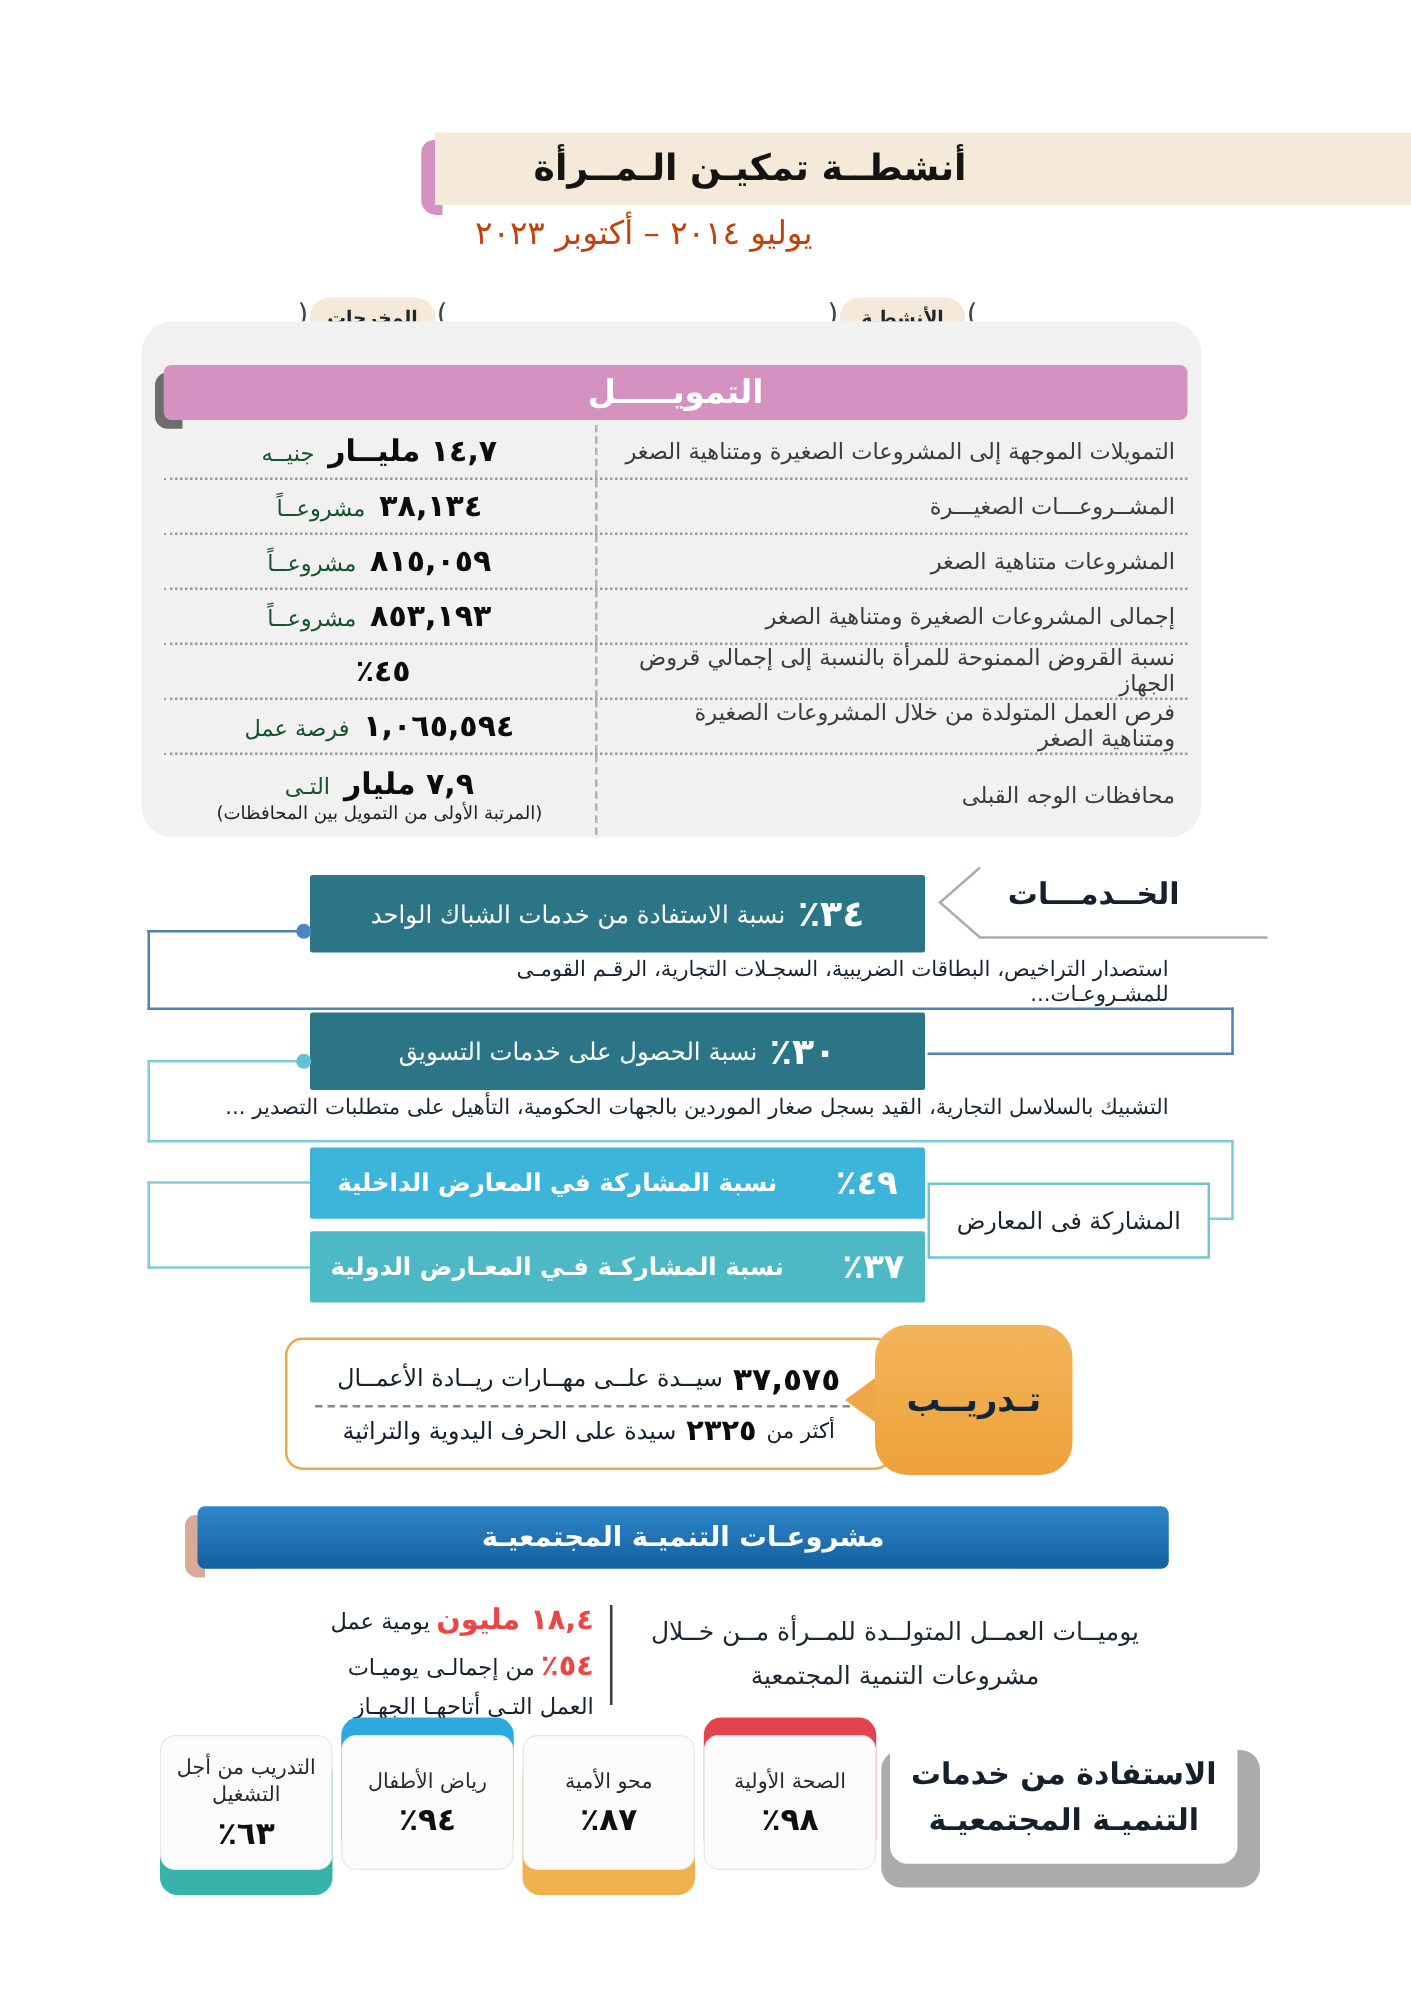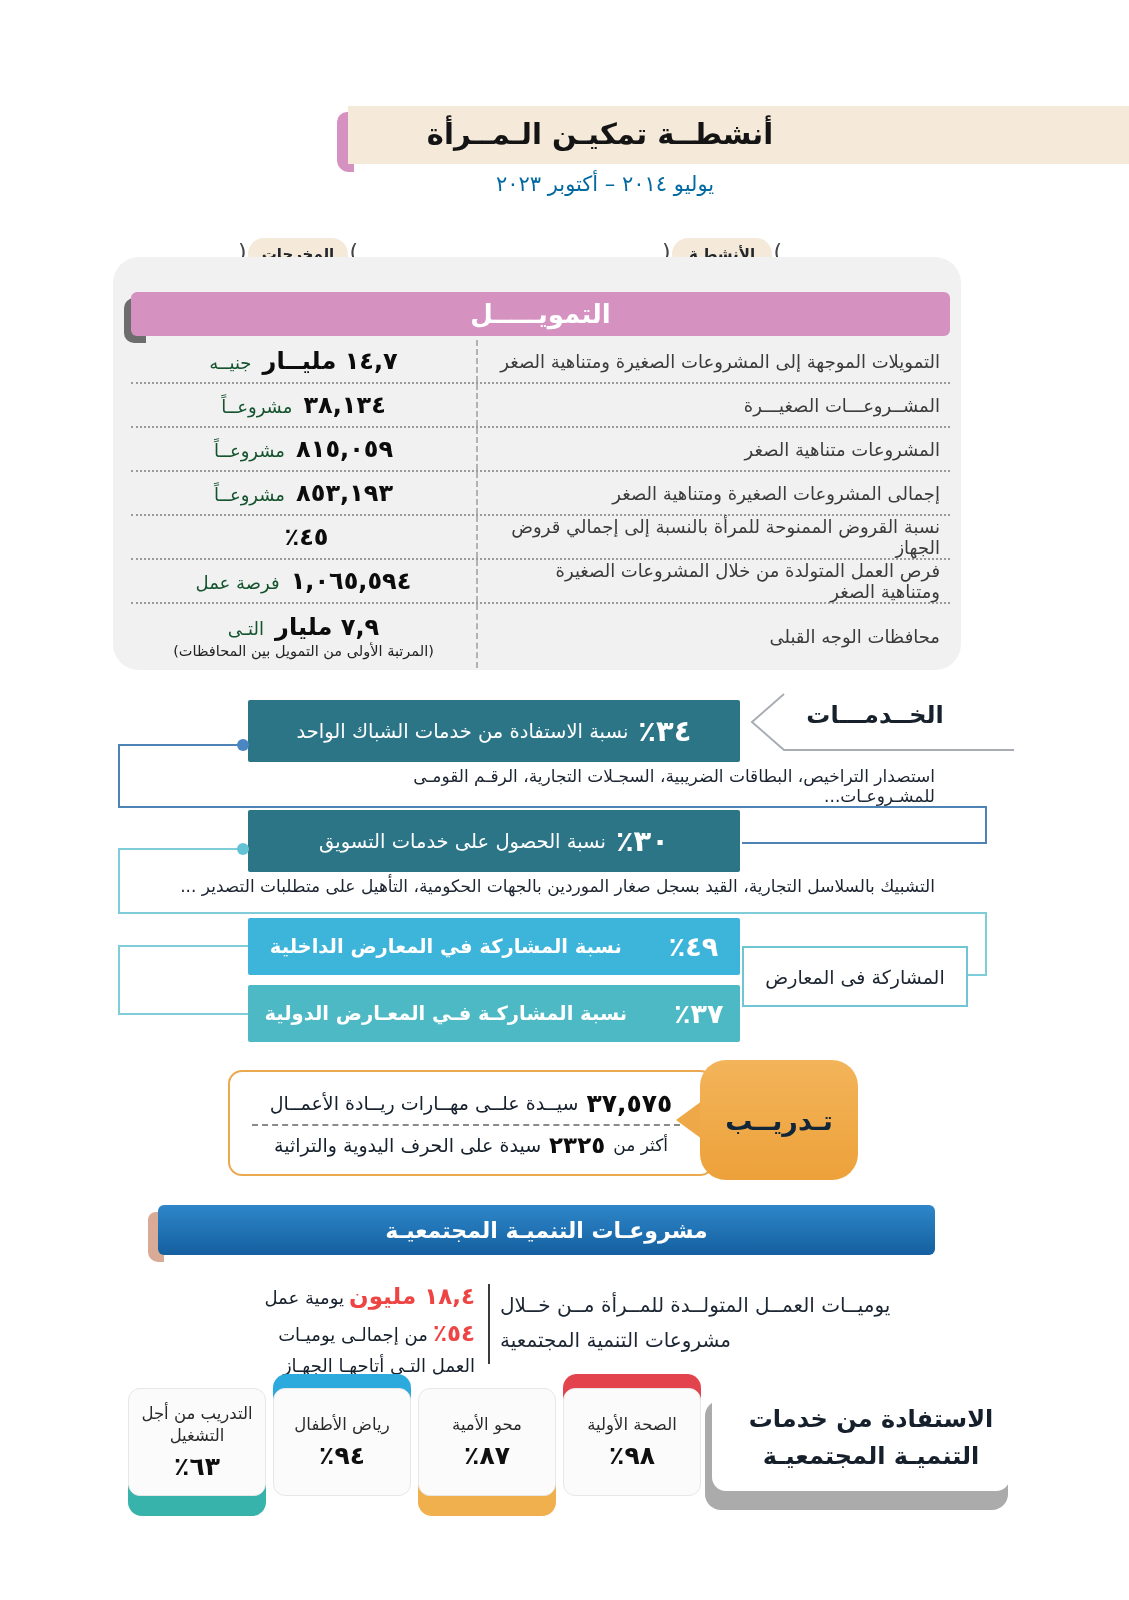--- a/index.html
+++ b/index.html
@@ -4,21 +4,21 @@
 <style>
   html,body{margin:0;padding:0;background:#fff;}
   .page{position:relative;width:1129px;height:1600px;background:#ffffff;overflow:hidden;
         font-family:"DejaVu Sans",sans-serif;direction:rtl;color:#1d2630;}
   .abs{position:absolute;}
 
   
   .hdr-accent{left:337px;top:112px;width:17px;height:60px;background:#d591c0;border-radius:10px 0 0 12px;}
   .hdr-band{left:348px;top:106px;width:781px;height:58px;background:#f5ead9;}
   .page-title{left:360px;top:117px;width:480px;text-align:center;font-size:29px;font-weight:bold;color:#141414;}
-  .date-range{left:380px;top:172px;width:450px;text-align:center;font-size:21px;color:#0369a1;}
+  .date-range{left:380px;top:172px;width:450px;text-align:left;font-size:26px;color:#c2410c;}
 
   
   .pill{top:238px;height:32px;background:#f5ead9;border-radius:16px;display:flex;align-items:center;justify-content:center;
         font-size:15px;font-weight:bold;color:#20262c;}
   .pill::before{content:"(";position:absolute;right:-10px;top:1px;direction:ltr;unicode-bidi:isolate;font-size:22px;font-weight:400;color:#444;}
   .pill::after{content:")";position:absolute;left:-10px;top:1px;direction:ltr;unicode-bidi:isolate;font-size:22px;font-weight:400;color:#444;}
   .pill-line{top:271px;width:2px;height:23px;background:#9a9a9a;}
 
   
   .fund-panel{left:113px;top:257px;width:848px;height:413px;background:#f1f1f2;border-radius:26px;}
@@ -65,31 +65,31 @@
                border-radius:26px;display:flex;align-items:center;justify-content:center;
                font-size:27px;font-weight:bold;color:#12263a;}
   .badge-pointer{left:676px;top:1098px;width:0;height:0;border-top:22px solid transparent;border-bottom:22px solid transparent;
                  border-right:30px solid #efa848;}
 
   
   .banner-accent{left:148px;top:1212px;width:16px;height:50px;background:#d9ab97;border-radius:8px 0 0 10px;}
   .comm-banner{left:158px;top:1205px;width:777px;height:50px;border-radius:6px;
                background:linear-gradient(180deg,#2e87c9,#145f9f);display:flex;align-items:center;justify-content:center;
                color:#fff;font-size:22px;font-weight:bold;}
-  .comm-desc{left:500px;top:1288px;width:432px;text-align:left;font-size:20px;color:#1c2733;line-height:1.75;}
+  .comm-desc{left:500px;top:1288px;width:432px;text-align:center;font-size:20px;color:#1c2733;line-height:1.75;}
   .comm-divider{left:488px;top:1284px;width:2px;height:80px;background:#3a3a3a;}
   .comm-stats{left:238px;top:1278px;width:237px;text-align:right;line-height:1.6;color:#16202c;}
   .c-strong{font-size:23px;font-weight:bold;color:#ef4444;}
   .c-rest{font-size:18px;}
 
   
   .usage-backing{left:705px;top:1400px;width:303px;height:110px;background:#ababab;border-radius:16px;}
   .usage-title{left:712px;top:1385px;width:278px;height:106px;background:#ffffff;border-radius:14px;
                display:flex;flex-direction:column;align-items:center;justify-content:center;
-               font-size:24px;font-weight:bold;color:#16202c;line-height:1.55;padding-left:20px;}
+               font-size:24px;font-weight:bold;color:#16202c;line-height:1.55;}
   .ucard{top:1388px;width:138px;height:108px;}
   .ucard .backing{position:absolute;left:0;width:138px;height:112px;border-radius:14px;}
   .ucard.accent-top .backing{top:-14px;}
   .ucard.accent-bottom .backing{top:16px;}
   .ucard .face{position:absolute;left:0;top:0;width:138px;height:108px;background:#fbfbfb;border:1px solid #e7e7e7;
                border-radius:12px;box-sizing:border-box;display:flex;flex-direction:column;align-items:center;justify-content:center;gap:5px;padding:6px;}
   .ucard .clabel{font-size:16.5px;color:#2a2a2a;text-align:center;line-height:1.35;}
   .ucard .cpct{font-size:25px;font-weight:bold;color:#0f0f0f;}
 </style>
 </head>

